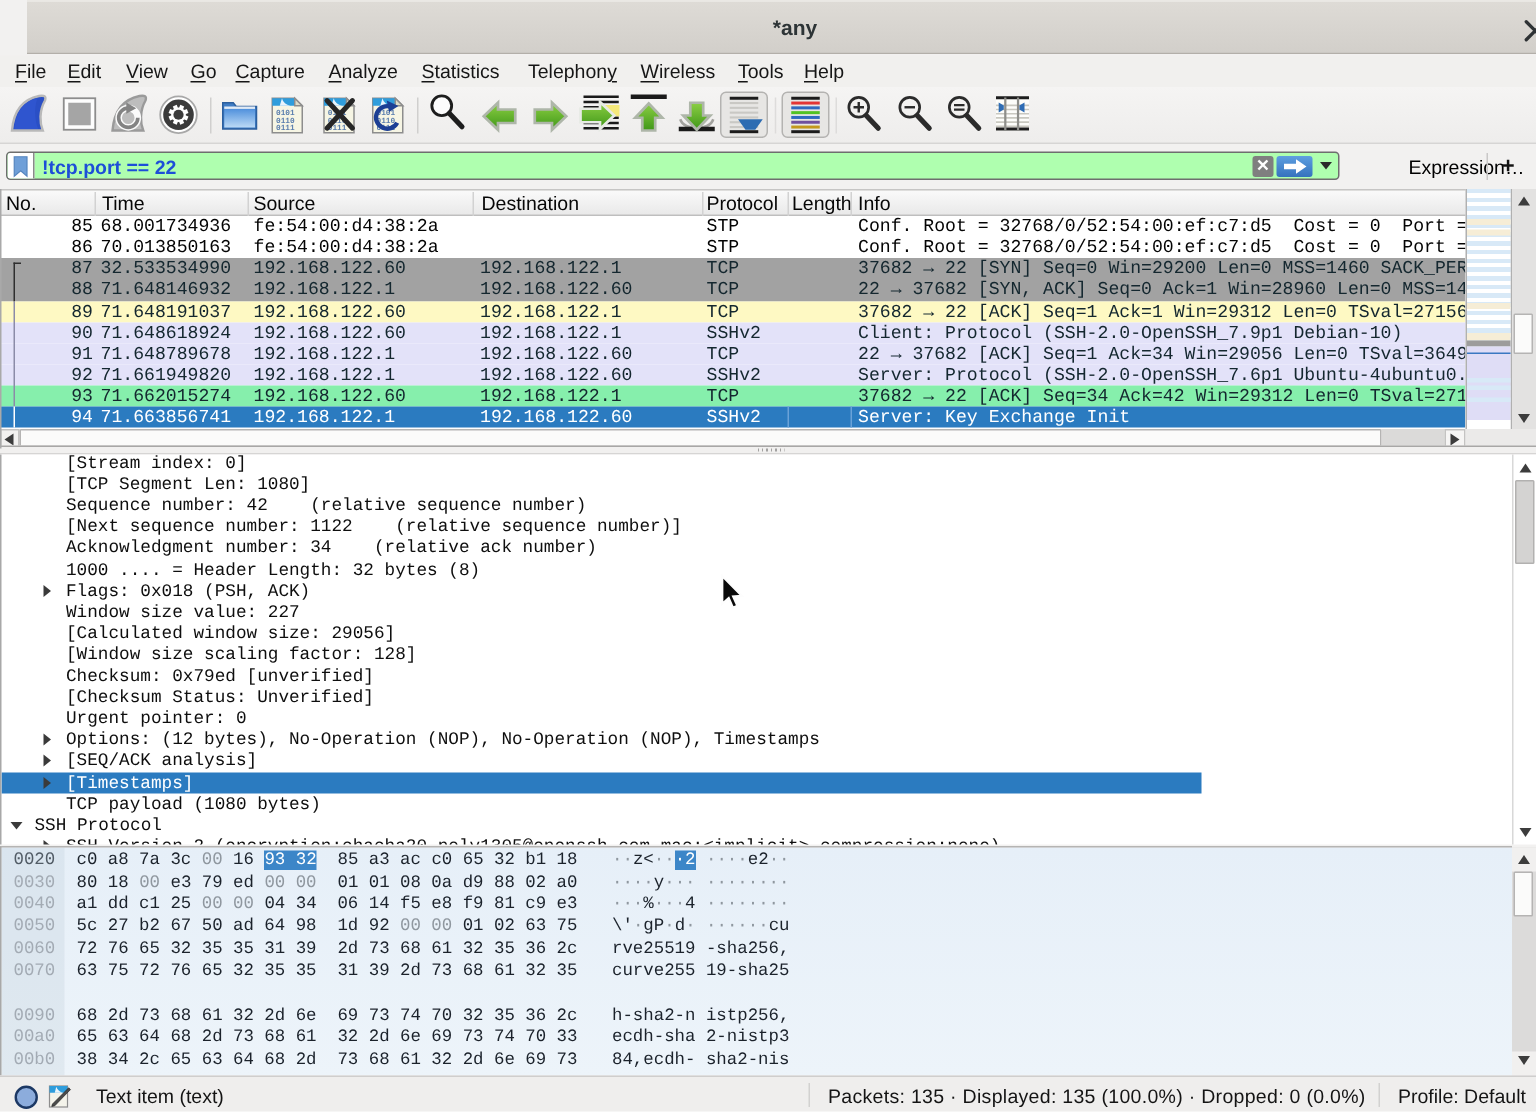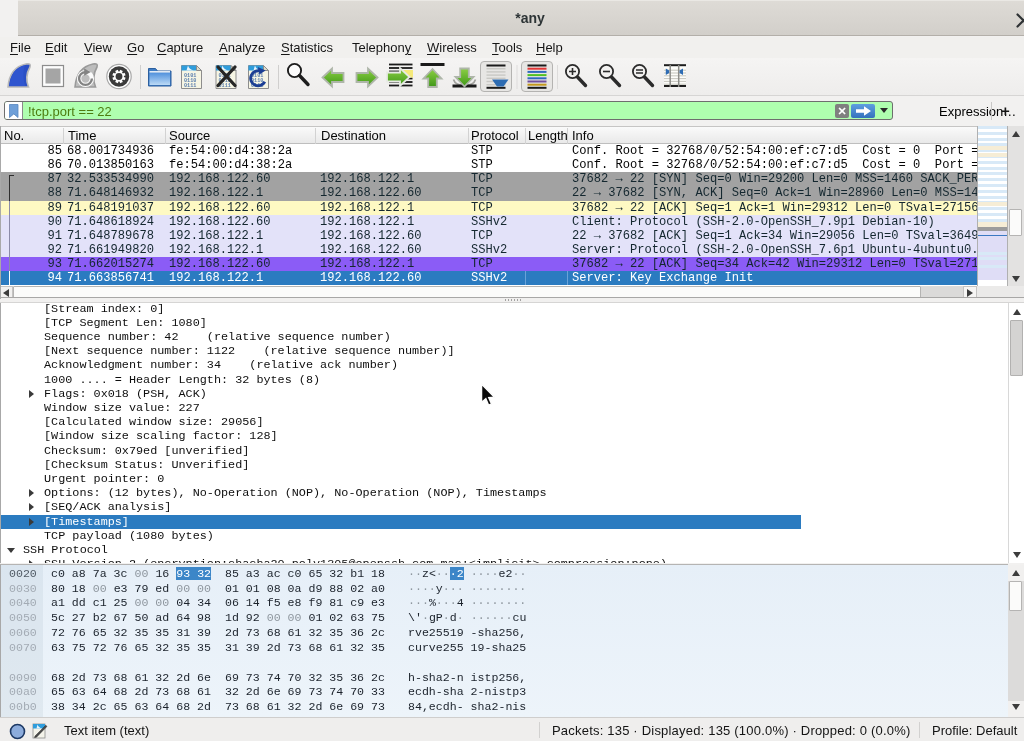--- a/index.html
+++ b/index.html
@@ -10,21 +10,21 @@
 
 #menubar{position:absolute;left:0;top:37px;width:1024px;height:21px;background:#f1f0ee;font-size:13px;color:#161616;}
 #menubar span.mi{position:absolute;top:3px;}
 #menubar u{text-decoration:underline;text-underline-offset:2px;}
 
 #toolbar{position:absolute;left:0;top:58px;width:1024px;height:38px;background:linear-gradient(#f5f4f3,#eeedec);border-bottom:1px solid #d6d5d4;}
 
 #filterbar{position:absolute;left:0;top:97px;width:1024px;height:29px;background:#f2f1f0;}
 #finput{position:absolute;left:4px;top:4px;width:889px;height:19px;border:1px solid #6e6e6e;border-radius:3px;background:#afffaf;overflow:hidden;}
 #fbook{position:absolute;left:0;top:0;width:18px;height:18px;background:#ffffff;border-right:1px solid #8a8a8a;}
-#ftext{position:absolute;left:23px;top:2px;font-size:13px;color:#4d7c0f;white-space:pre;}
+#ftext{position:absolute;left:23px;top:2px;font-size:13px;color:#1d4ed8;white-space:pre;font-weight:bold;}
 #fclear{position:absolute;left:830px;top:1.5px;width:14px;height:14px;background:#7f7f7f;border-radius:2px;color:#fff;font-size:11px;font-weight:bold;text-align:center;line-height:14px;}
 #fapply{position:absolute;left:846px;top:1.5px;width:24px;height:14px;background:linear-gradient(#5e9fe0,#3572bd);border-radius:2px;}
 #fcaret{position:absolute;left:880px;top:11px;width:0;height:0;border-left:4px solid transparent;border-right:4px solid transparent;border-top:5px solid #2a2a2a;}
 #fexpr{position:absolute;left:903px;top:7px;font-size:13px;color:#000000;margin-left:36px;}
 #fsep{position:absolute;left:991px;top:5px;width:1px;height:18px;background:#c9c8c7;}
 #fplus{position:absolute;left:1001px;top:5px;font-size:15px;color:#141414;font-weight:bold;}
 
 #phead{position:absolute;left:0;top:126px;width:1024px;height:18px;background:linear-gradient(#fafafa,#e9e9e9);border-top:1px solid #c6c5c4;border-bottom:1px solid #bebebe;font-size:13px;color:#060606;}
 #phead .hc{position:absolute;top:1px;}
 #phead .hs{position:absolute;top:1px;width:1px;height:16px;background:#d2d2d2;}
@@ -278,21 +278,21 @@
   <div style="position:absolute;left:0;top:126px;width:1px;height:173px;background:#a9a9a9;z-index:5"></div>
   <div id="prows">
     <div class="pr" style="top:0px;background:#ffffff;color:#040404"><s class="pc0">85</s><s class="pc1">68.001734936</s><s class="pc2">fe:54:00:d4:38:2a</s><s class="pc4">STP</s><s class="pc5">54</s><s class="pc6">Conf. Root = 32768/0/52:54:00:ef:c7:d5  Cost = 0  Port = 0x8004</s></div>
     <div class="pr" style="top:14.13px;background:#ffffff;color:#040404"><s class="pc0">86</s><s class="pc1">70.013850163</s><s class="pc2">fe:54:00:d4:38:2a</s><s class="pc4">STP</s><s class="pc5">54</s><s class="pc6">Conf. Root = 32768/0/52:54:00:ef:c7:d5  Cost = 0  Port = 0x8004</s></div>
     <div class="pr" style="top:28.26px;background:#a2a2a2;color:#14272f"><s class="pc0">87</s><s class="pc1">32.533534990</s><s class="pc2">192.168.122.60</s><s class="pc3">192.168.122.1</s><s class="pc4">TCP</s><s class="pc5">76</s><s class="pc6">37682 → 22 [SYN] Seq=0 Win=29200 Len=0 MSS=1460 SACK_PERM=1</s></div>
     <div class="pr" style="top:42.39px;background:#a2a2a2;color:#14272f"><s class="pc0">88</s><s class="pc1">71.648146932</s><s class="pc2">192.168.122.1</s><s class="pc3">192.168.122.60</s><s class="pc4">TCP</s><s class="pc5">76</s><s class="pc6">22 → 37682 [SYN, ACK] Seq=0 Ack=1 Win=28960 Len=0 MSS=1460 S</s></div>
     <div class="pr" style="top:56.52px;background:#fef9c3;color:#14272f"><s class="pc0">89</s><s class="pc1">71.648191037</s><s class="pc2">192.168.122.60</s><s class="pc3">192.168.122.1</s><s class="pc4">TCP</s><s class="pc5">68</s><s class="pc6">37682 → 22 [ACK] Seq=1 Ack=1 Win=29312 Len=0 TSval=27156646</s></div>
     <div class="pr" style="top:70.65px;background:#e3e2f9;color:#14272f"><s class="pc0">90</s><s class="pc1">71.648618924</s><s class="pc2">192.168.122.60</s><s class="pc3">192.168.122.1</s><s class="pc4">SSHv2</s><s class="pc5">101</s><s class="pc6">Client: Protocol (SSH-2.0-OpenSSH_7.9p1 Debian-10)</s></div>
     <div class="pr" style="top:84.78px;background:#e3e2f9;color:#14272f"><s class="pc0">91</s><s class="pc1">71.648789678</s><s class="pc2">192.168.122.1</s><s class="pc3">192.168.122.60</s><s class="pc4">TCP</s><s class="pc5">68</s><s class="pc6">22 → 37682 [ACK] Seq=1 Ack=34 Win=29056 Len=0 TSval=3649596</s></div>
     <div class="pr" style="top:98.91px;background:#e3e2f9;color:#14272f"><s class="pc0">92</s><s class="pc1">71.661949820</s><s class="pc2">192.168.122.1</s><s class="pc3">192.168.122.60</s><s class="pc4">SSHv2</s><s class="pc5">109</s><s class="pc6">Server: Protocol (SSH-2.0-OpenSSH_7.6p1 Ubuntu-4ubuntu0.3)</s></div>
-    <div class="pr" style="top:113.04px;background:#8b5cf6;color:#14272f"><s class="pc0">93</s><s class="pc1">71.662015274</s><s class="pc2">192.168.122.60</s><s class="pc3">192.168.122.1</s><s class="pc4">TCP</s><s class="pc5">68</s><s class="pc6">37682 → 22 [ACK] Seq=34 Ack=42 Win=29312 Len=0 TSval=27156</s></div>
+    <div class="pr" style="top:113.04px;background:#86efac;color:#14272f"><s class="pc0">93</s><s class="pc1">71.662015274</s><s class="pc2">192.168.122.60</s><s class="pc3">192.168.122.1</s><s class="pc4">TCP</s><s class="pc5">68</s><s class="pc6">37682 → 22 [ACK] Seq=34 Ack=42 Win=29312 Len=0 TSval=27156</s></div>
     <div class="pr" style="top:127.17px;background:#2b7bc0;color:#ffffff"><s class="pc0">94</s><s class="pc1">71.663856741</s><s class="pc2">192.168.122.1</s><s class="pc3">192.168.122.60</s><s class="pc4">SSHv2</s><s class="pc5">1148</s><s class="pc6">Server: Key Exchange Init</s><s style="left:525px;width:1px;height:14.13px;background:#6aa2d8;padding:0"></s><s style="left:567px;width:1px;height:14.13px;background:#6aa2d8;padding:0"></s></div>
     <div style="position:absolute;left:9px;top:31px;width:5px;height:1px;background:#2f2f2f"></div>
     <div style="position:absolute;left:9px;top:31px;width:1px;height:25.5px;background:#2f2f2f"></div>
     <div style="position:absolute;left:9px;top:56.5px;width:1px;height:70.7px;background:#8b8ba8"></div>
     <div style="position:absolute;left:9px;top:127.2px;width:1px;height:14.1px;background:#ffffff"></div>
   </div>
   <div id="minimap">
     <div style="top:0px;height:105px;background:repeating-linear-gradient(#d8e9f7 0 3px,#ffffff 3px 5.8px)"></div>
     <div style="top:20px;height:4px;background:#f6edd6"></div>
     <div style="top:27px;height:4px;background:#f6edd6"></div>

